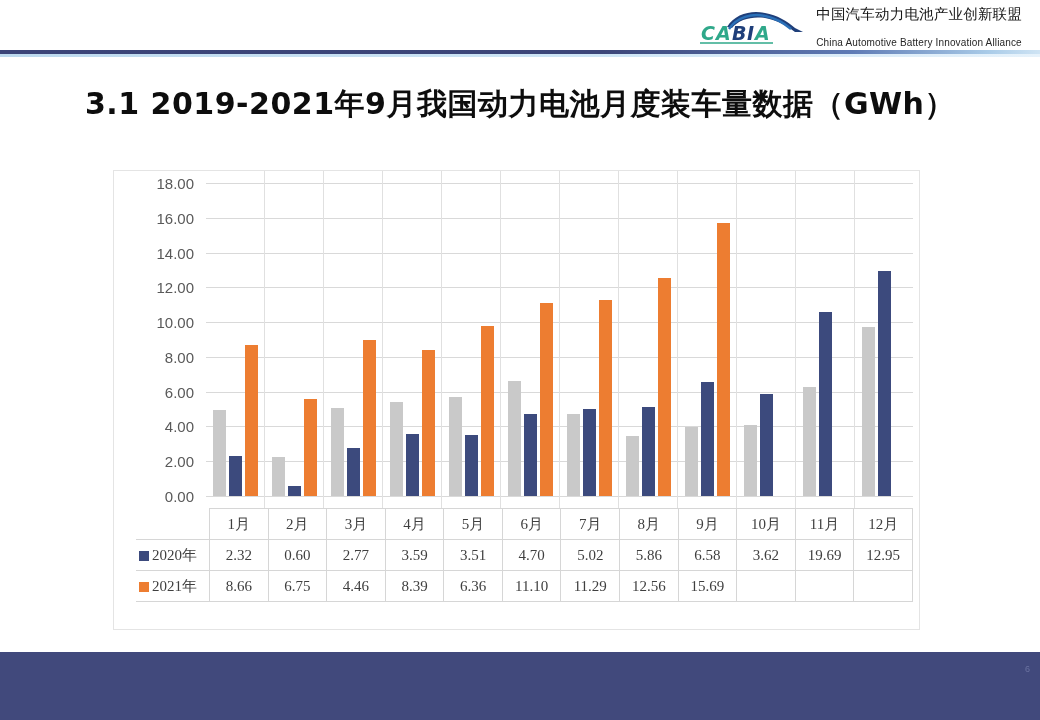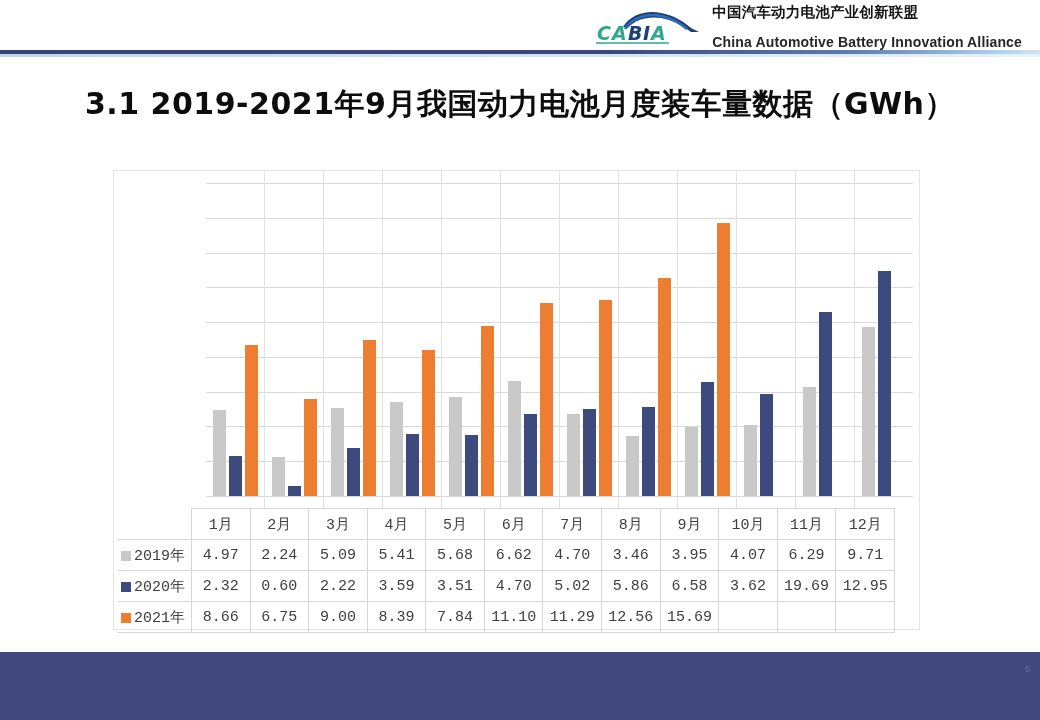--- a/index.html
+++ b/index.html
@@ -39,28 +39,28 @@
   }
   .logo-mark svg { display: block; }
   .logo-text {
     display: flex;
     flex-direction: column;
     justify-content: center;
     line-height: 1.12;
   }
   .logo-cn {
     font-size: 14.5px;
-    font-weight: bold;
+    font-weight: normal;
     color: #161616;
     letter-spacing: 0.2px;
     white-space: nowrap;
   }
   .logo-en {
-    font-size: 14px;
-    font-weight: bold;
+    font-size: 10px;
+    font-weight: normal;
     color: #262626;
     letter-spacing: 0.15px;
     white-space: nowrap;
     margin-top: 15px;
   }
 
   .rule-dark {
     position: absolute;
     left: 0; top: 50px;
     width: 1040px;
@@ -167,26 +167,26 @@
     width: 13px;
     display: block;
   }
   .bar.s2019 { background: #c9c9c9; }
   .bar.s2020 { background: #3c4a7d; }
   .bar.s2021 { background: #ed7d31; }
 
   
   .data-table {
     position: absolute;
-    left: 4px;
+    left: 22px;
     top: 337px;
     width: 777px;
     border-collapse: collapse;
     table-layout: fixed;
-    font-family: Liberation Mono, monospace;
+    font-family: Liberation Serif, serif;
   }
   .data-table td {
     border: 1px solid #d6d6d6;
     height: 30px;
     text-align: center;
     font-size: 15px;
     color: #3f3f3f;
     padding: 0;
     overflow: hidden;
     white-space: nowrap;
@@ -264,20 +264,32 @@
   </div>
 </div>
 <div class="rule-dark"></div>
 <div class="rule-light"></div>
 
 <div class="page-title">3.1  2019-2021年9月我国动力电池月度装车量数据（GWh）</div>
 
 <div class="chart-panel">
 
   <div class="plot-area">
+    <div class="y-labels" id="y-axis">
+        <div class="y-tick" style="top: 12px;">18.00</div>
+        <div class="y-tick" style="top: 46.7778px;">16.00</div>
+        <div class="y-tick" style="top: 81.5556px;">14.00</div>
+        <div class="y-tick" style="top: 116.333px;">12.00</div>
+        <div class="y-tick" style="top: 151.111px;">10.00</div>
+        <div class="y-tick" style="top: 185.889px;">8.00</div>
+        <div class="y-tick" style="top: 220.667px;">6.00</div>
+        <div class="y-tick" style="top: 255.444px;">4.00</div>
+        <div class="y-tick" style="top: 290.222px;">2.00</div>
+        <div class="y-tick" style="top: 325px;">0.00</div>
+      </div>
     <div class="grid" id="grid">
         <div class="gridline" style="top: 12px;"></div>
         <div class="gridline" style="top: 46.7778px;"></div>
         <div class="gridline" style="top: 81.5556px;"></div>
         <div class="gridline" style="top: 116.333px;"></div>
         <div class="gridline" style="top: 151.111px;"></div>
         <div class="gridline" style="top: 185.889px;"></div>
         <div class="gridline" style="top: 220.667px;"></div>
         <div class="gridline" style="top: 255.444px;"></div>
         <div class="gridline" style="top: 290.222px;"></div>
@@ -358,56 +370,41 @@
           <td>5月</td>
           <td>6月</td>
           <td>7月</td>
           <td>8月</td>
           <td>9月</td>
           <td>10月</td>
           <td>11月</td>
           <td>12月</td>
         </tr>
         <tr>
-          <td class="rowhead"><span class="swatch s2019"></span><span>2019年</span></td>
-          <td>4.97</td>
-          <td>2.24</td>
-          <td>5.09</td>
-          <td>5.41</td>
-          <td>5.68</td>
-          <td>6.62</td>
-          <td>4.70</td>
-          <td>3.46</td>
-          <td>3.95</td>
-          <td>4.07</td>
-          <td>6.29</td>
-          <td>9.71</td>
-        </tr>
-        <tr>
           <td class="rowhead"><span class="swatch s2020"></span><span>2020年</span></td>
           <td>2.32</td>
           <td>0.60</td>
-          <td>2.22</td>
+          <td>2.77</td>
           <td>3.59</td>
           <td>3.51</td>
           <td>4.70</td>
           <td>5.02</td>
           <td>5.86</td>
           <td>6.58</td>
           <td>3.62</td>
           <td>19.69</td>
           <td>12.95</td>
         </tr>
         <tr>
           <td class="rowhead"><span class="swatch s2021"></span><span>2021年</span></td>
           <td>8.66</td>
           <td>6.75</td>
-          <td>9.00</td>
+          <td>4.46</td>
           <td>8.39</td>
-          <td>7.84</td>
+          <td>6.36</td>
           <td>11.10</td>
           <td>11.29</td>
           <td>12.56</td>
           <td>15.69</td>
           <td></td>
           <td></td>
           <td></td>
         </tr>
       </tbody>
   </table>

